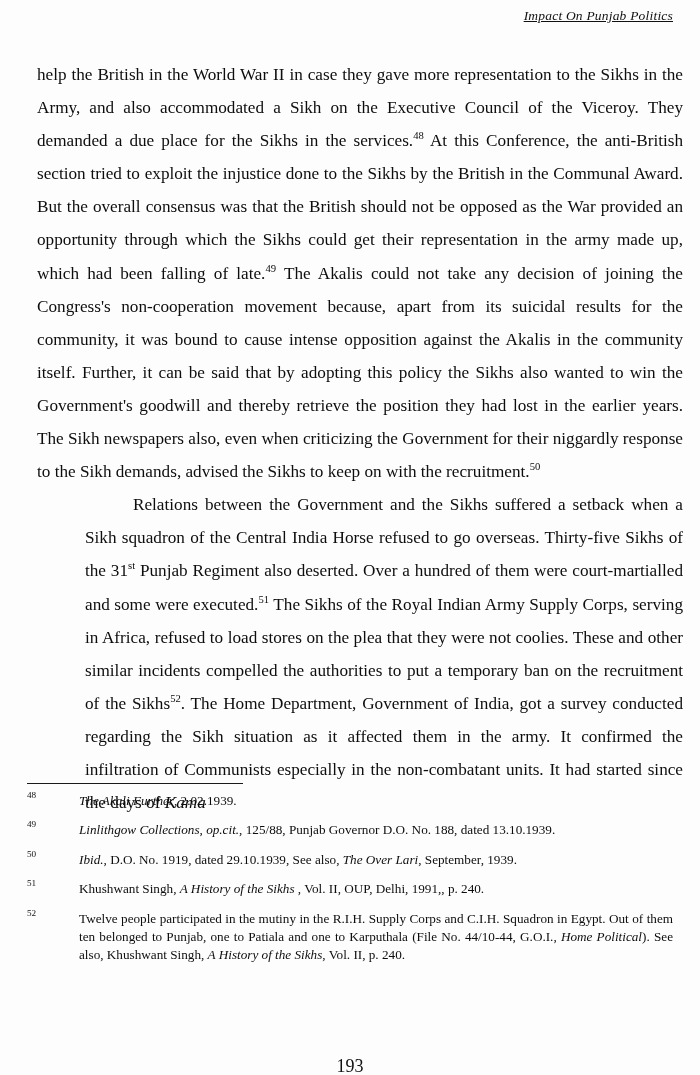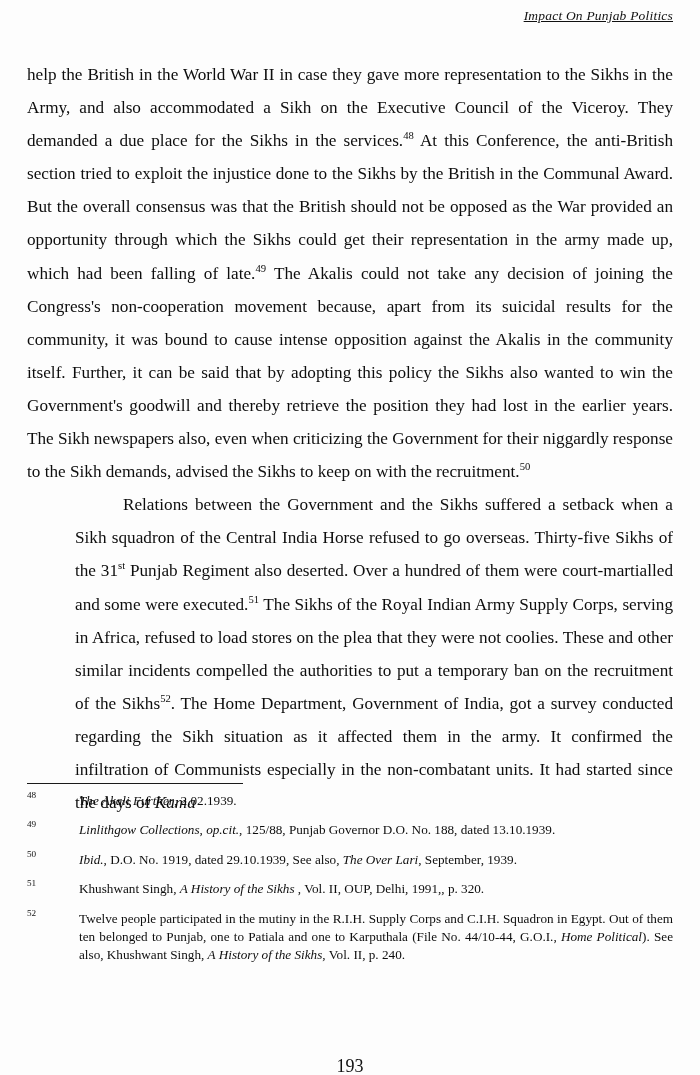--- a/index.html
+++ b/index.html
@@ -32,21 +32,21 @@
     font-size: 13.5px;
     letter-spacing: 0.2px;
     color: #111;
     text-decoration: underline;
   }
 
   
   .body-block {
     position: absolute;
     top: 58px;
-    left: 27px;
+    left: 37px;
     width: 646px;
   }
   p.para {
     margin: 0;
     text-align: justify;
     text-justify: inter-word;
     font-size: 17.2px;
     line-height: 33.1px;
     color: #0d0d0d;
     hyphens: none;
@@ -134,21 +134,21 @@
         <div class="fn">
           <span class="fn-num">49</span>
           <span class="fn-text"><i>Linlithgow Collections</i><span>, </span><i>op.cit.</i><span>, 125/88, Punjab Governor D.O. No. 188, dated 13.10.1939.</span></span>
         </div>
         <div class="fn">
           <span class="fn-num">50</span>
           <span class="fn-text"><i>Ibid.</i><span>, D.O. No. 1919, dated 29.10.1939, See also, </span><i>The Over Lari</i><span>, September, 1939.</span></span>
         </div>
         <div class="fn">
           <span class="fn-num">51</span>
-          <span class="fn-text"><span>Khushwant Singh, </span><i>A History of the Sikhs</i><span> , Vol. II, OUP, Delhi, 1991,, p. 320.</span></span>
+          <span class="fn-text"><span>Khushwant Singh, </span><i>A History of the Sikhs</i><span> , Vol. II, OUP, Delhi, 1991,, p. 240.</span></span>
         </div>
         <div class="fn">
           <span class="fn-num">52</span>
           <span class="fn-text"><span>Twelve people participated in the mutiny in the R.I.H. Supply Corps and C.I.H. Squadron in Egypt. Out of them ten belonged to Punjab, one to Patiala and one to Karputhala (File No. 44/10-44, G.O.I., </span><i>Home Political</i><span>). See also, Khushwant Singh, </span><i>A History of the Sikhs</i><span>, Vol. II, p. 240.</span></span>
         </div>
       </div>
   </div>
 
   <div class="folio">193</div>
 

